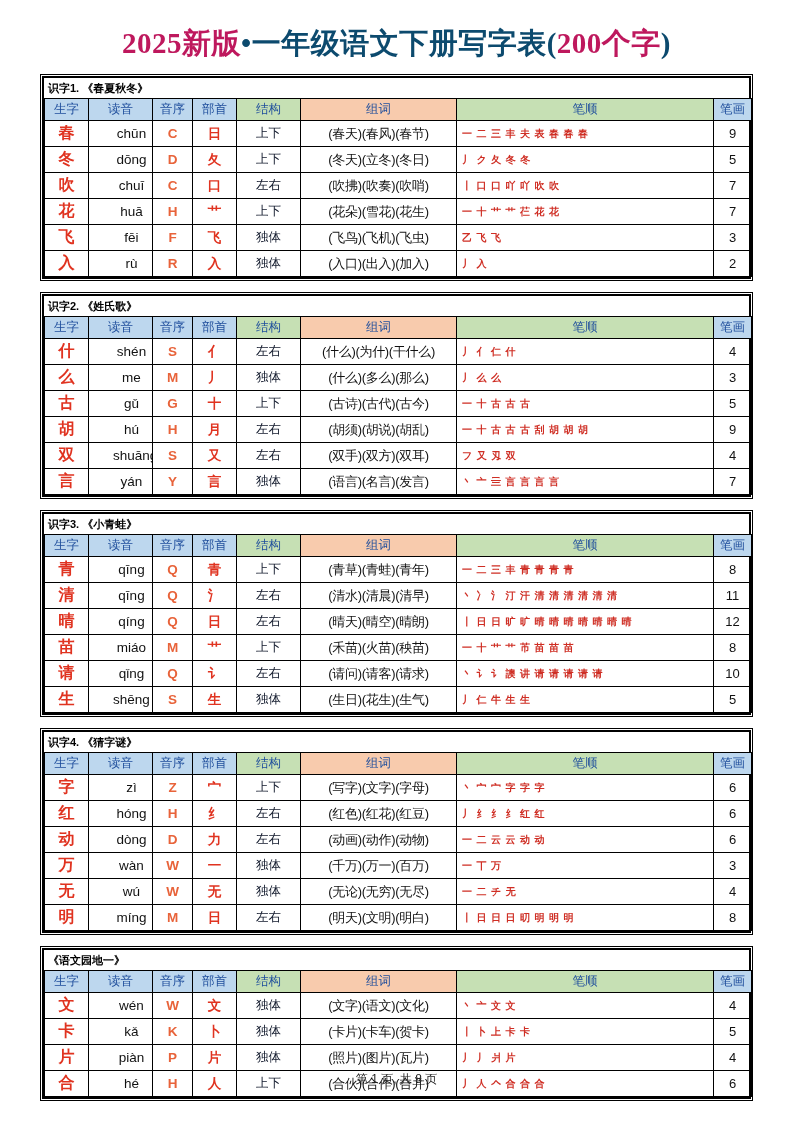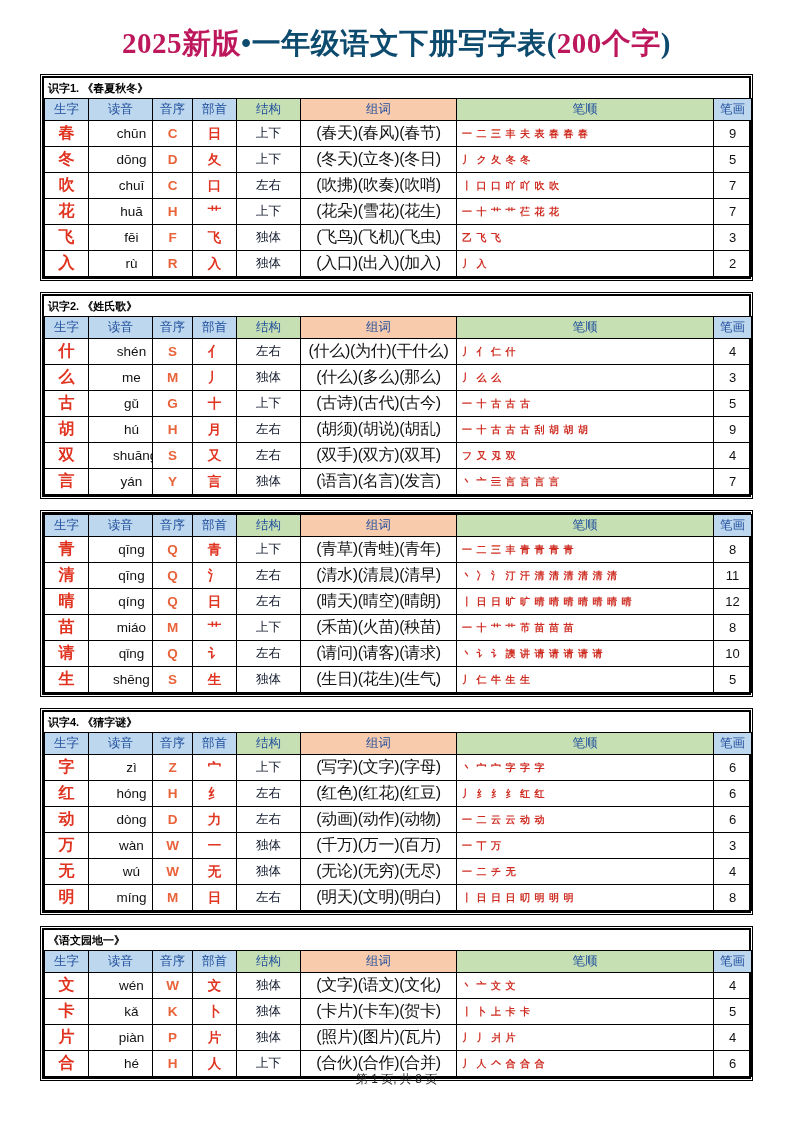--- a/index.html
+++ b/index.html
@@ -64,21 +64,21 @@
   col.c4 { width: 64px; }
   col.c5 { width: 156px; }
   col.c6 { width: 257px; }
   col.c7 { width: 38px; }
 
   td.char   { color: #e03320; font-weight: bold; font-size: 16px; font-family: "Liberation Serif","DejaVu Serif",serif; }
   td.pinyin { font-size: 13.5px; color: #111; padding-left: 24px; }
   td.initial{ color: #e8633a; font-weight: bold; font-size: 13.5px; }
   td.radical{ color: #e03320; font-size: 13.5px; font-weight: bold; }
   td.struct { font-size: 12.5px; color: #0f172a; margin-left: 8px; }
-  td.words  { font-size: 16px; color: #111; letter-spacing: -0.3px; }
+  td.words  { font-size: 13px; color: #111; letter-spacing: -0.3px; }
   td.stroke {
     text-align: left;
     font-size: 10px;
     color: #cf2e24;
     font-family: "Liberation Serif","DejaVu Serif",serif;
     font-weight: bold;
     padding-left: 5px;
     letter-spacing: 1px;
   }
   td.count  { font-size: 13px; color: #111; }
@@ -273,20 +273,21 @@
               <td class="radical">言</td>
               <td class="struct">独体</td>
               <td class="words">(语言)(名言)(发言)</td>
               <td class="stroke">丶 亠 亖 言 言 言 言</td>
               <td class="count">7</td>
             </tr>
           </tbody>
         </table>
       </div>
       <div class="block">
+        <div class="sec-title">识字3. 《小青蛙》</div>
         <table>
           <colgroup>
             <col class="c0">
             <col class="c1">
             <col class="c2">
             <col class="c3">
             <col class="c4">
             <col class="c5">
             <col class="c6">
             <col class="c7">

